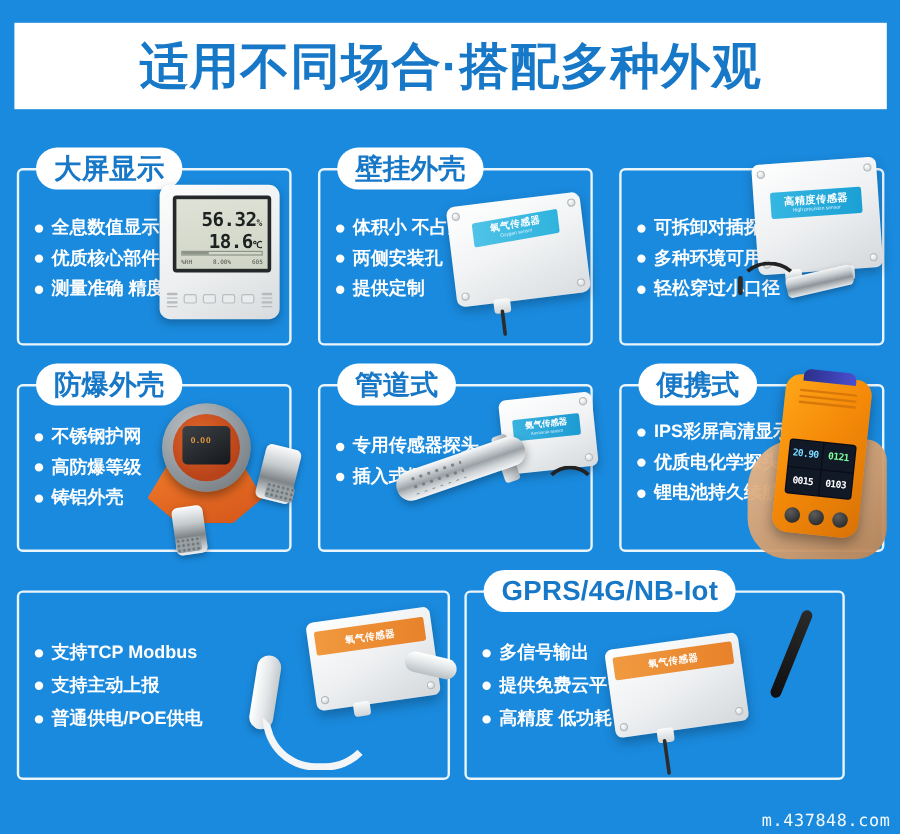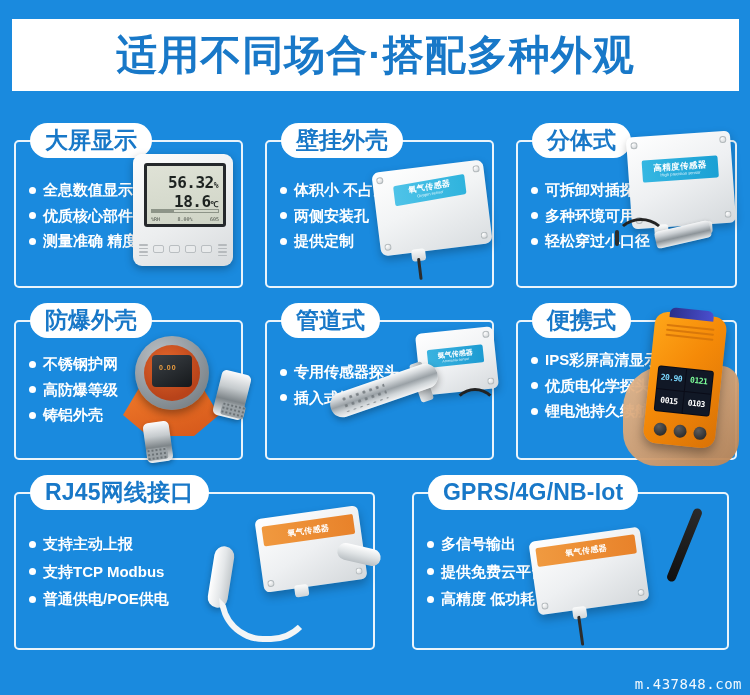--- a/index.html
+++ b/index.html
@@ -509,21 +509,20 @@
       <span class="screw" style="right:4px;top:5px;"></span>
       <span class="screw" style="left:4px;bottom:5px;"></span>
       <span class="screw" style="right:4px;bottom:5px;"></span>
       <span class="gland" style="left:30px;bottom:-9px;"></span>
       <span class="wire" style="left:35px;bottom:-28px;width:3px;height:22px;"></span>
     </div>
   </div>
 </div>
 
 <div class="card" style="left:516px; top:140px; width:221px; height:148px;">
-  <div class="card-title">分体式</div>
   <div class="bullets">
     <div class="bullet">
       <span class="dot"></span>
       <span>可拆卸对插探头</span>
     </div>
     <div class="bullet">
       <span class="dot"></span>
       <span>多种环境可用</span>
     </div>
     <div class="bullet">
@@ -651,29 +650,28 @@
             <i></i>
             <i></i>
             <i></i>
           </div>
       </div>
     </div>
   </div>
 </div>
 
 <div class="card" style="left:14px; top:492px; width:361px; height:158px;">
-  <div class="card-title latin">RJ45网线接口</div>
   <div class="bullets" style="top:42px; gap:11px;">
     <div class="bullet">
       <span class="dot"></span>
+      <span>支持TCP Modbus</span>
+    </div>
+    <div class="bullet">
+      <span class="dot"></span>
       <span>支持主动上报</span>
-    </div>
-    <div class="bullet">
-      <span class="dot"></span>
-      <span>支持TCP Modbus</span>
     </div>
     <div class="bullet">
       <span class="dot"></span>
       <span>普通供电/POE供电</span>
     </div>
   </div>
   <div class="art" style="right:6px; top:8px;">
     <div class="rj-wrap">
       <div class="rj-box">
         <div class="rj-stripe">
@@ -683,21 +681,21 @@
         <span class="screw" style="right:4px;bottom:5px;"></span>
         <span class="gland" style="left:30px;bottom:-9px;"></span>
       </div>
       <div class="rj-filter"></div>
       <div class="rj-probe"></div>
       <div class="rj-cord"></div>
     </div>
   </div>
 </div>
 
-<div class="card" style="left:387px; top:492px; width:317px; height:158px;margin-left:25px;">
+<div class="card" style="left:387px; top:492px; width:317px; height:158px;">
   <div class="card-title latin">GPRS/4G/NB-Iot</div>
   <div class="bullets" style="top:42px; gap:11px;text-align:right;">
     <div class="bullet">
       <span class="dot"></span>
       <span>多信号输出</span>
     </div>
     <div class="bullet">
       <span class="dot"></span>
       <span>提供免费云平台</span>
     </div>

